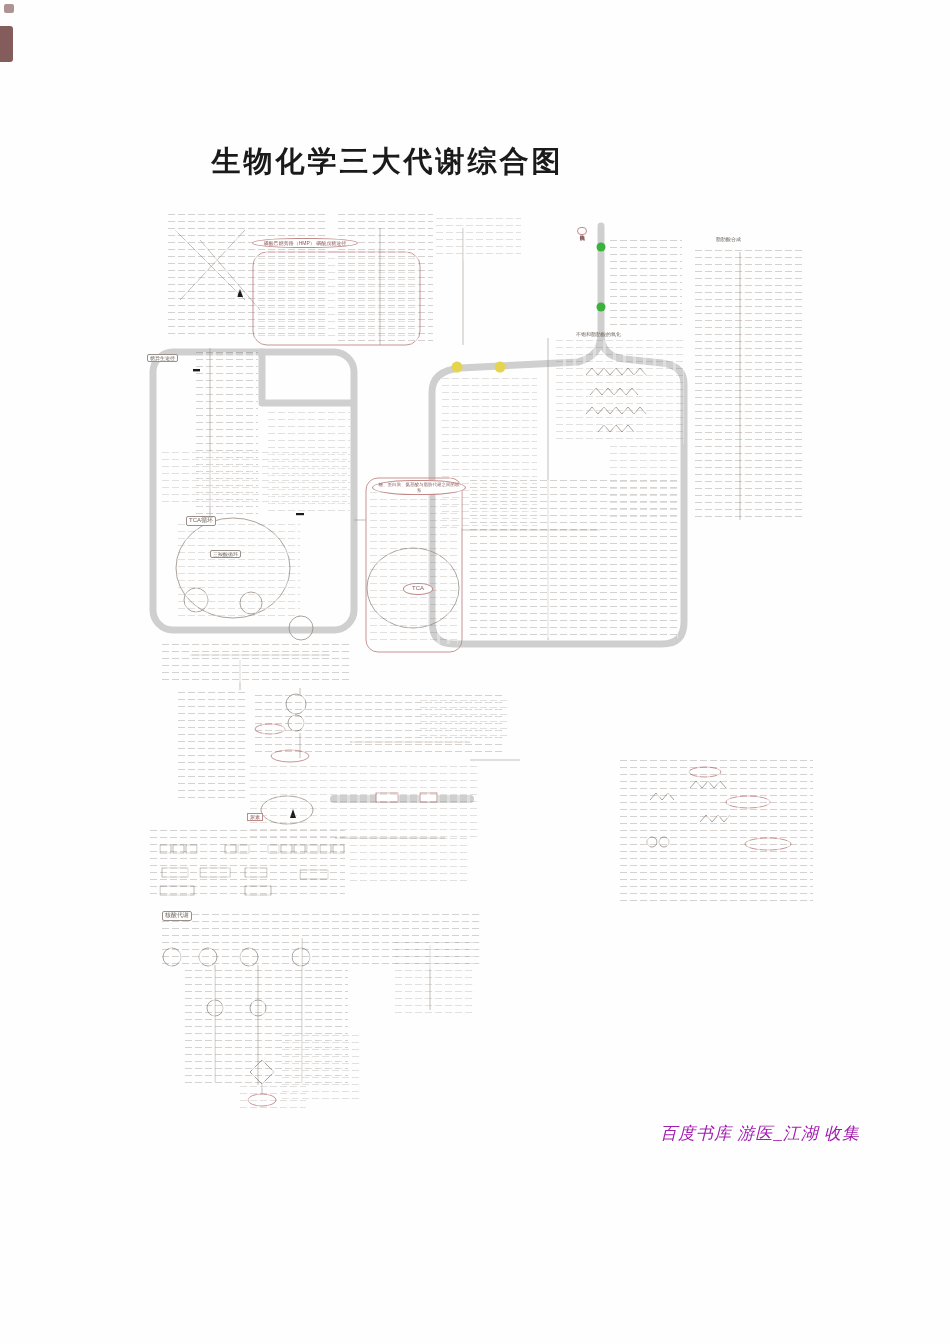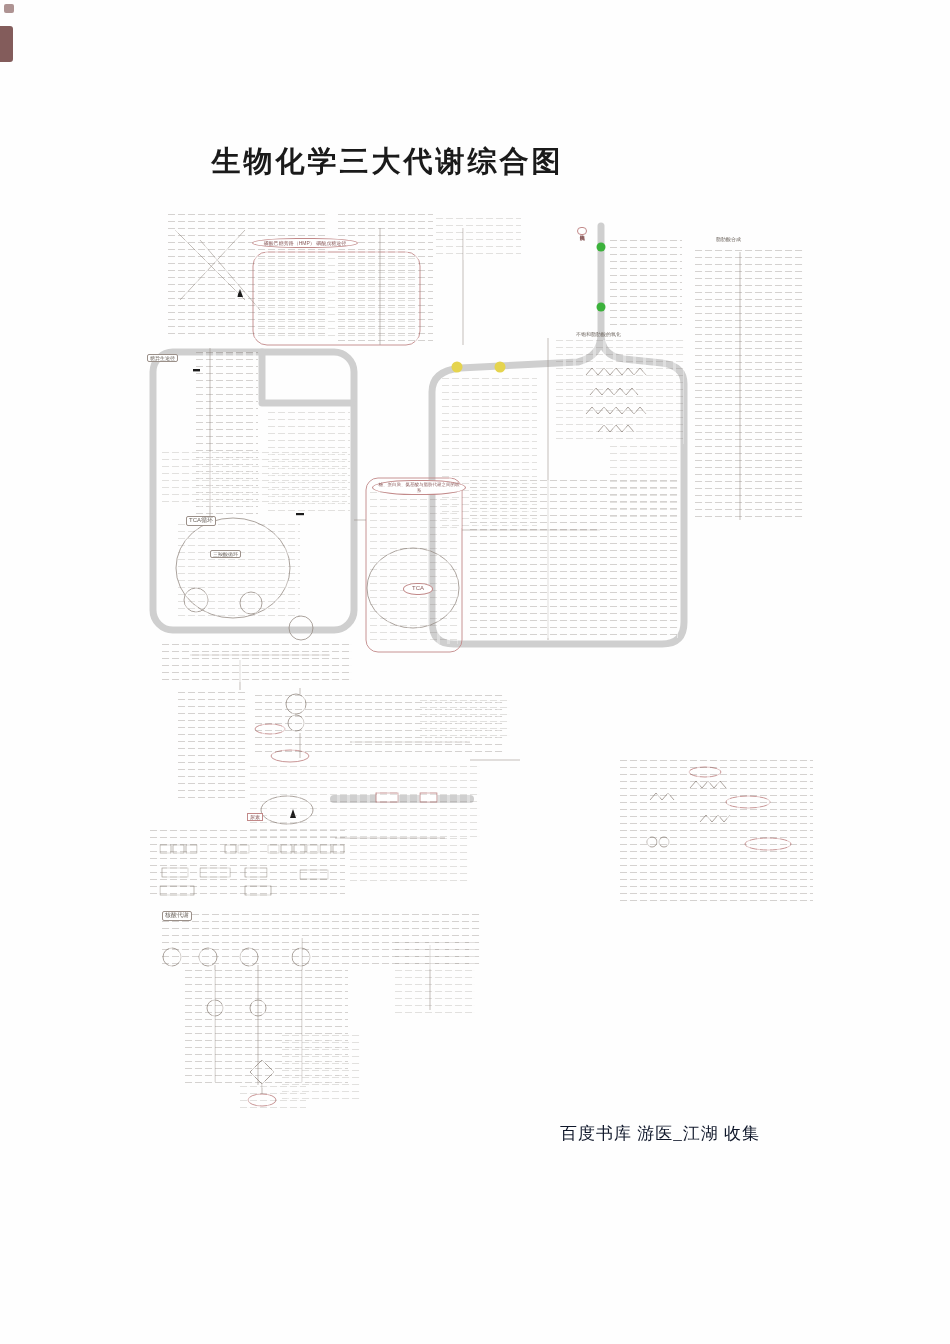--- a/index.html
+++ b/index.html
@@ -11,23 +11,24 @@
     position:relative; width:950px; height:1344px; background:#fefefe;
     margin:0 auto; overflow:hidden;
     font-family:"Liberation Sans", sans-serif;
   }
   .page-title{
     position:absolute; left:0; top:142px; width:775px; text-align:center;
     font-family:"Liberation Serif", serif; font-weight:bold;
     font-size:29px; letter-spacing:3px; color:var(--c-title);
   }
   .credit{
-    position:absolute; left:560px; top:1122px; width:300px; text-align:left;
-    font-family:"Liberation Serif", serif; font-size:17px; color:#0f172a;
+    position:absolute; left:560px; top:1122px; width:300px; text-align:right;
+    font-family:"Liberation Serif", serif; font-size:17px; color:#a21caf;
     letter-spacing:1px;
+    font-style:italic;
   }
   .corner-smudge{
     position:absolute; left:0px; top:26px; width:13px; height:36px;
     background:#5a2524; opacity:.75; border-radius:0 3px 3px 0;
   }
   .corner-smudge2{
     position:absolute; left:4px; top:4px; width:10px; height:9px;
     background:#6b3a38; opacity:.55; border-radius:2px;
   }
   svg.map{position:absolute; left:0; top:0;}

